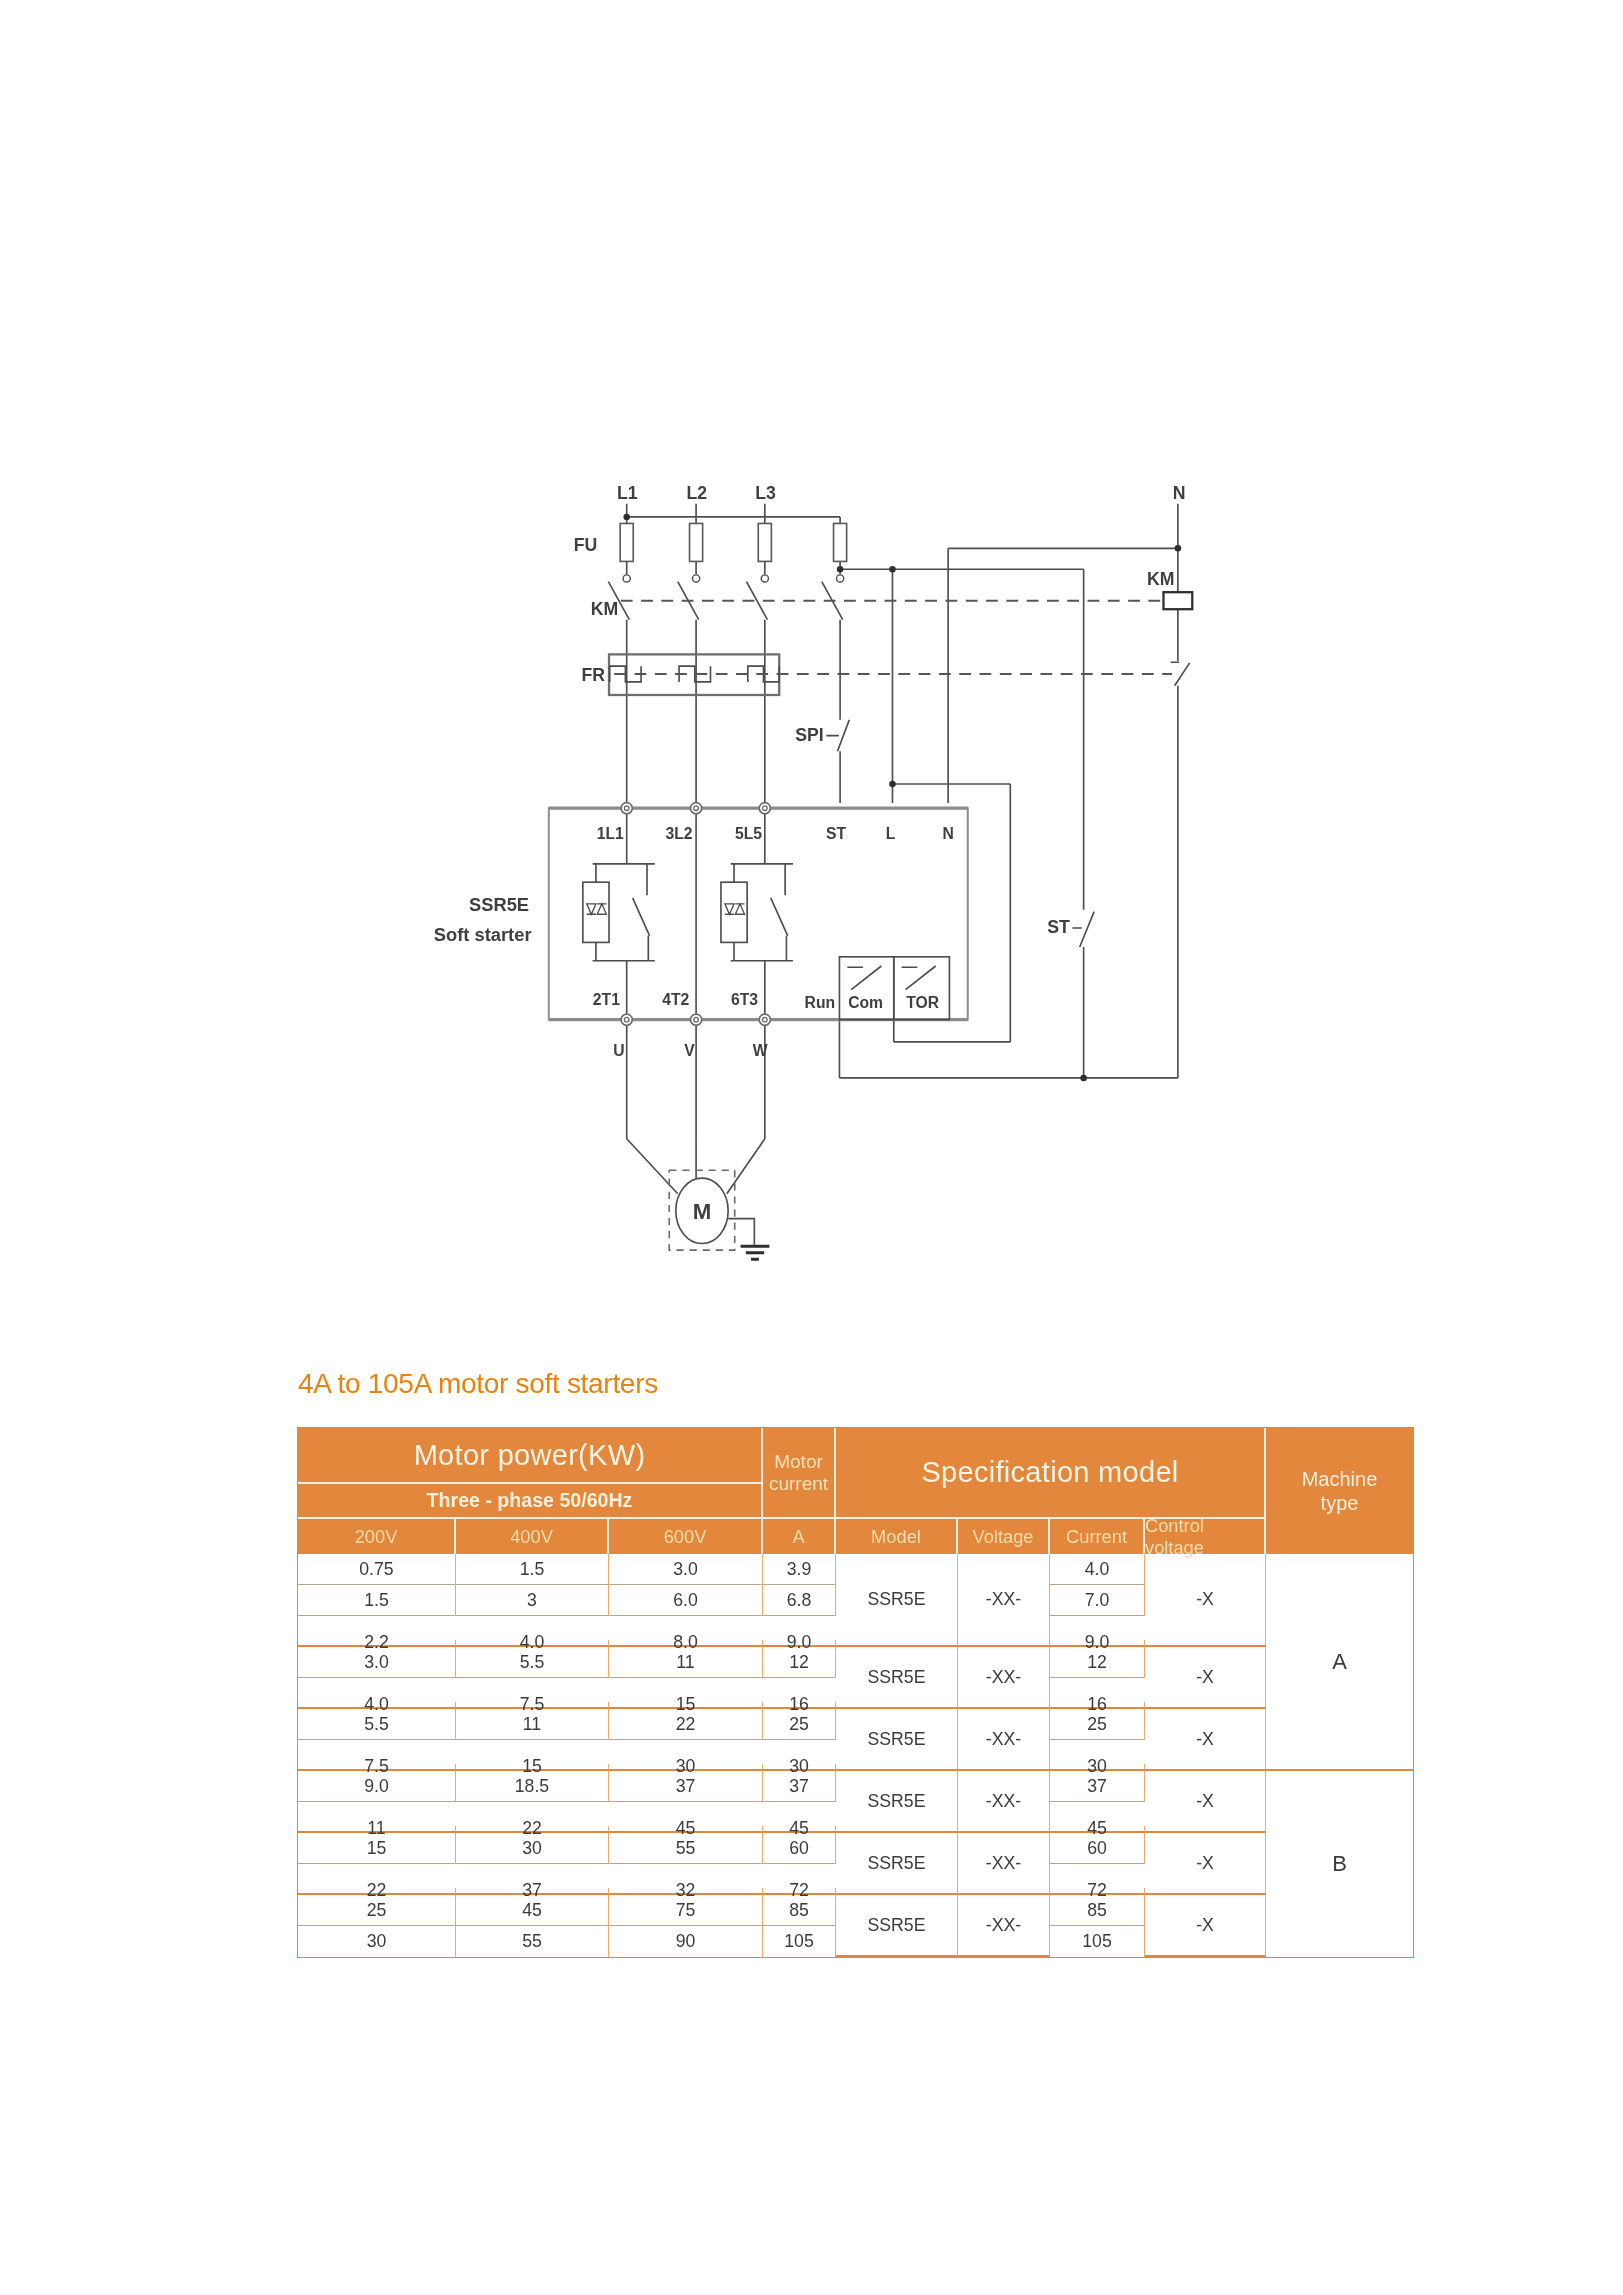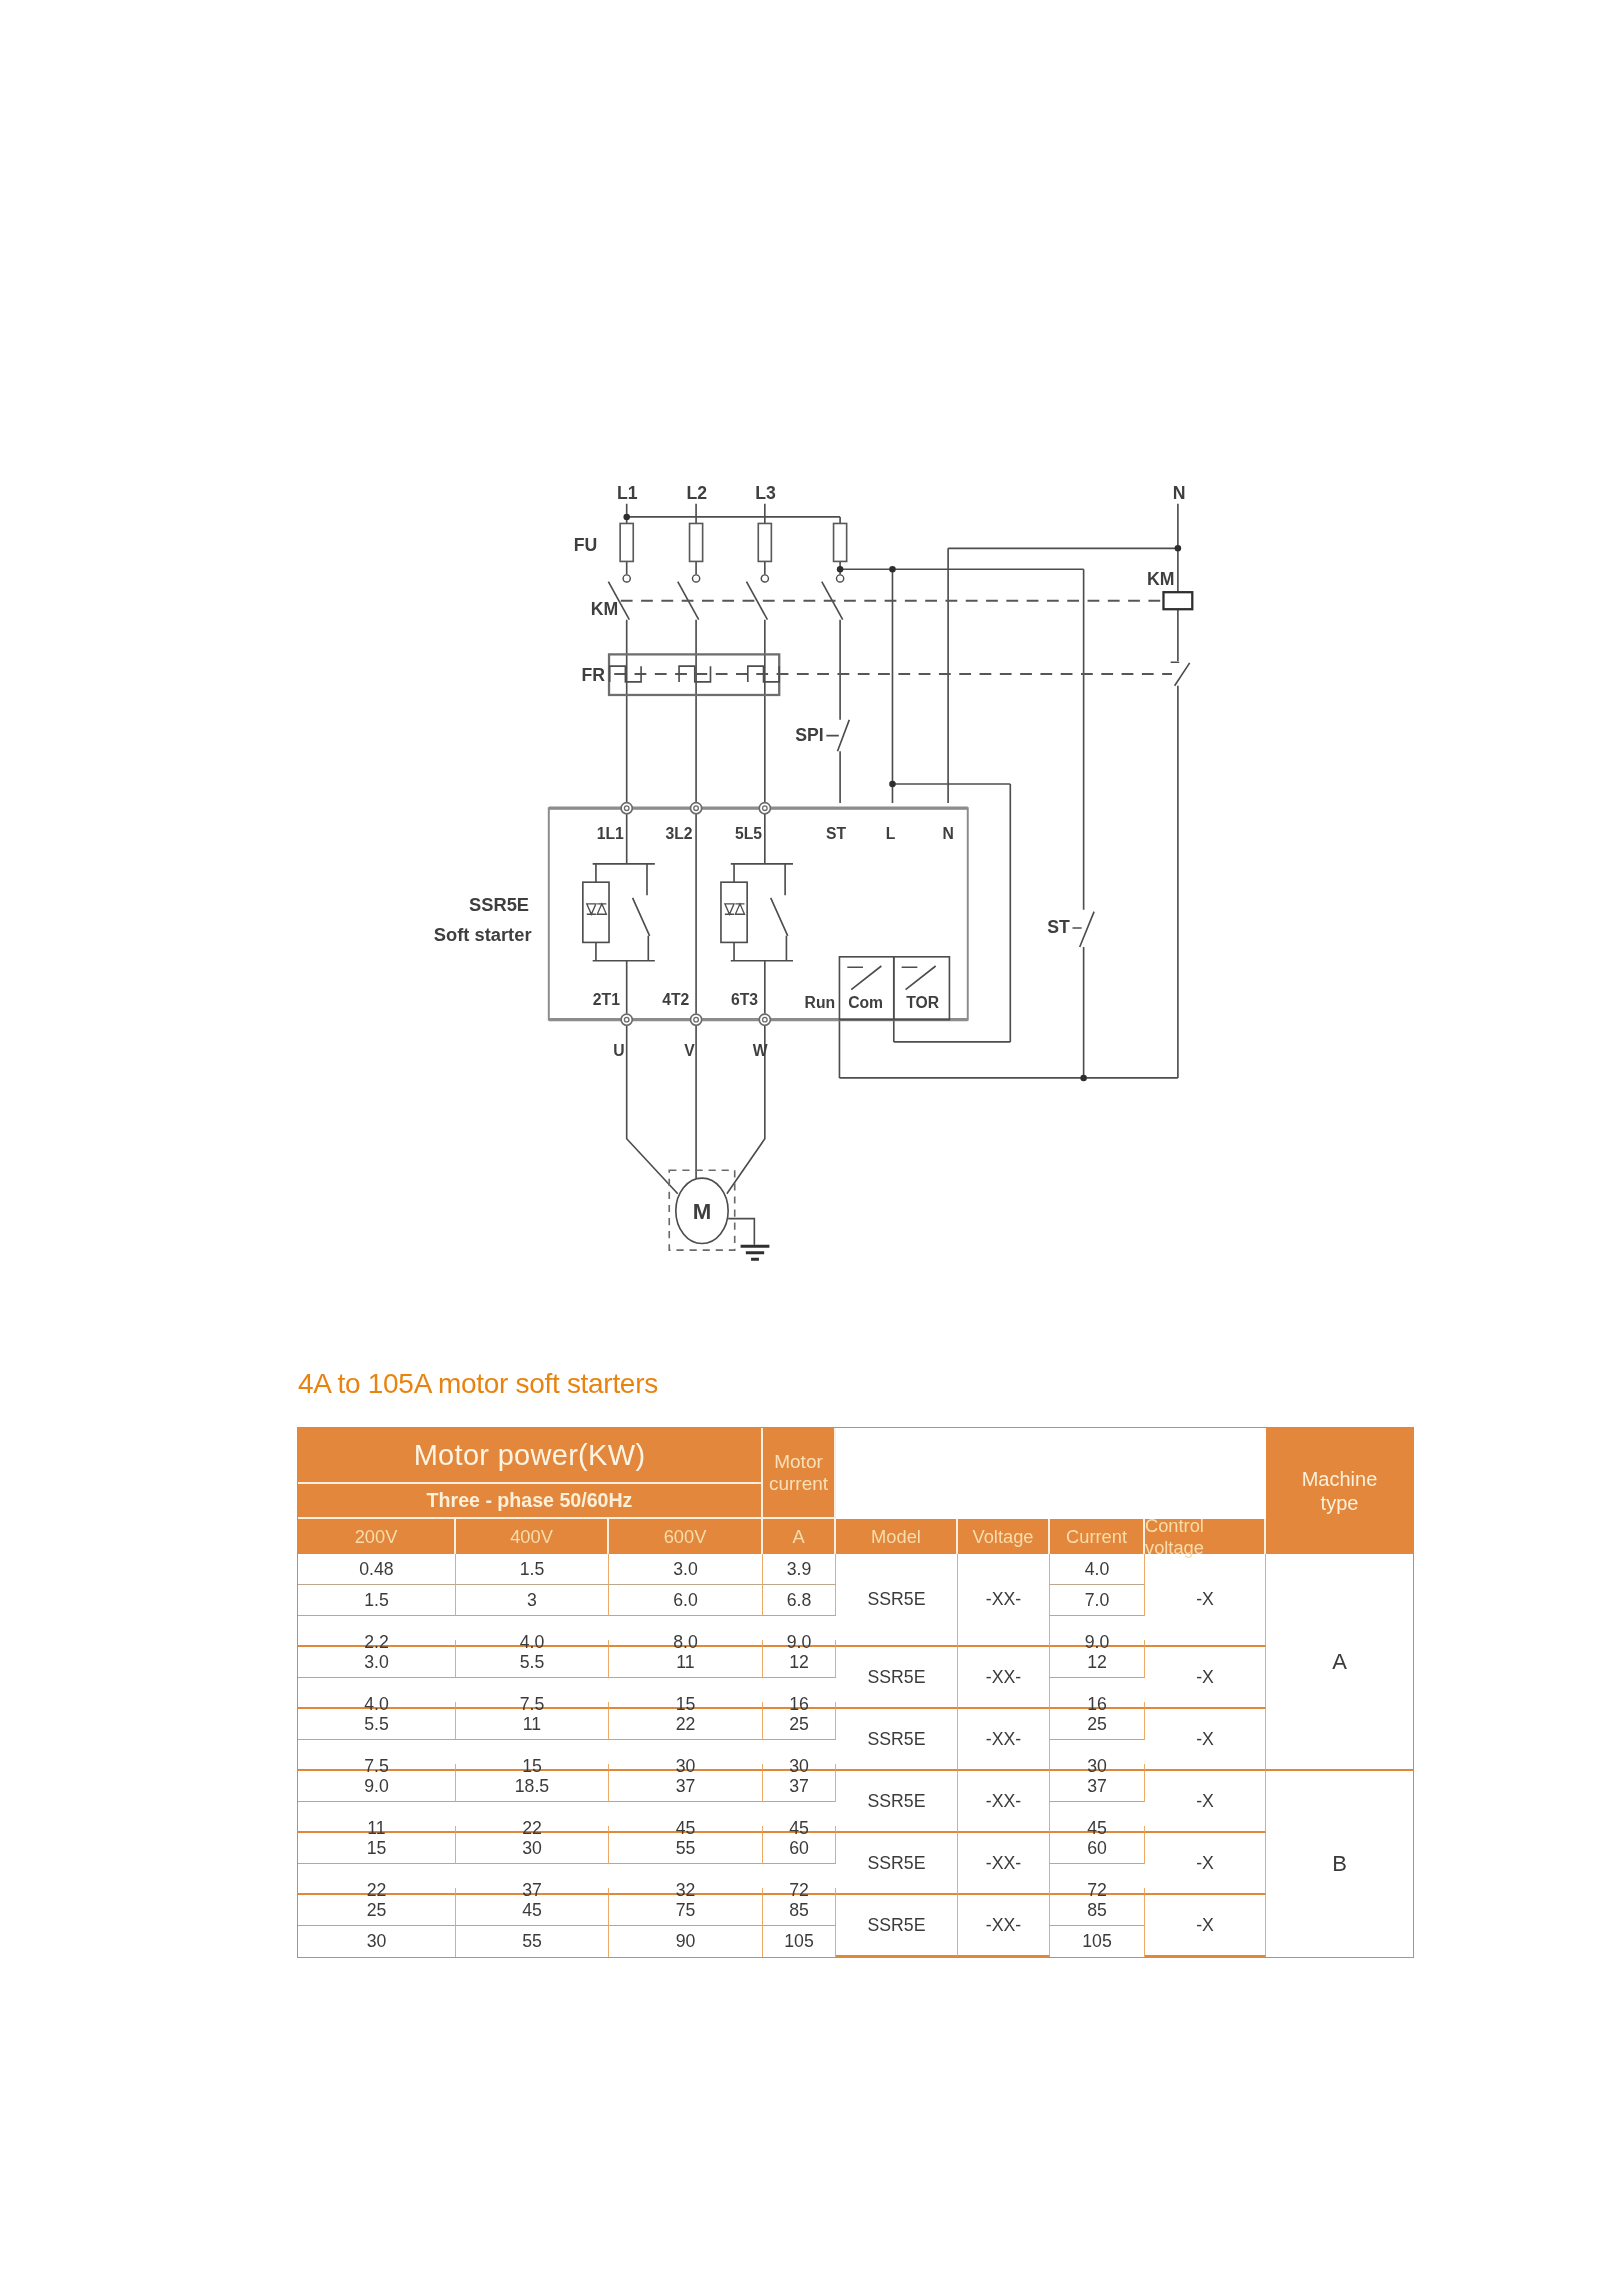--- a/index.html
+++ b/index.html
@@ -194,34 +194,35 @@
   <div class="section-heading">4A to 105A motor soft starters</div>
 
   <div class="spec-table">
 
     <div class="hc hb h-main" style="grid-area:1/1/2/4">Motor power(KW)</div>
     <div class="hc hb h-phase" style="grid-area:2/1/3/4">Three - phase 50/60Hz</div>
     <div class="hc hb h-two" style="grid-area:1/4/3/5">
       <span>Motor</span>
       <span>current</span>
     </div>
+    <div class="hc hb h-main" style="grid-area:1/5/3/9">Specification model</div>
     <div class="hc h-machine" style="grid-area:1/9/4/10">
       <span>Machine</span>
       <span>type</span>
     </div>
     <div class="hc h-sub" style="grid-area:3/1/4/2">200V</div>
     <div class="hc h-sub" style="grid-area:3/2/4/3">400V</div>
     <div class="hc h-sub" style="grid-area:3/3/4/4">600V</div>
     <div class="hc h-sub" style="grid-area:3/4/4/5">A</div>
     <div class="hc h-sub" style="grid-area:3/5/4/6">Model</div>
     <div class="hc h-sub" style="grid-area:3/6/4/7">Voltage</div>
     <div class="hc h-sub" style="grid-area:3/7/4/8">Current</div>
     <div class="hc h-sub" style="grid-area:3/8/4/9">Control voltage</div>
 
-    <div class="d" style="grid-area:4/1">0.48</div>
+    <div class="d" style="grid-area:4/1">0.75</div>
     <div class="d" style="grid-area:4/2">1.5</div>
     <div class="d" style="grid-area:4/3">3.0</div>
     <div class="d" style="grid-area:4/4">3.9</div>
     <div class="d" style="grid-area:4/7">4.0</div>
 
     <div class="d" style="grid-area:5/1">1.5</div>
     <div class="d" style="grid-area:5/2">3</div>
     <div class="d" style="grid-area:5/3">6.0</div>
     <div class="d" style="grid-area:5/4">6.8</div>
     <div class="d" style="grid-area:5/7">7.0</div>

